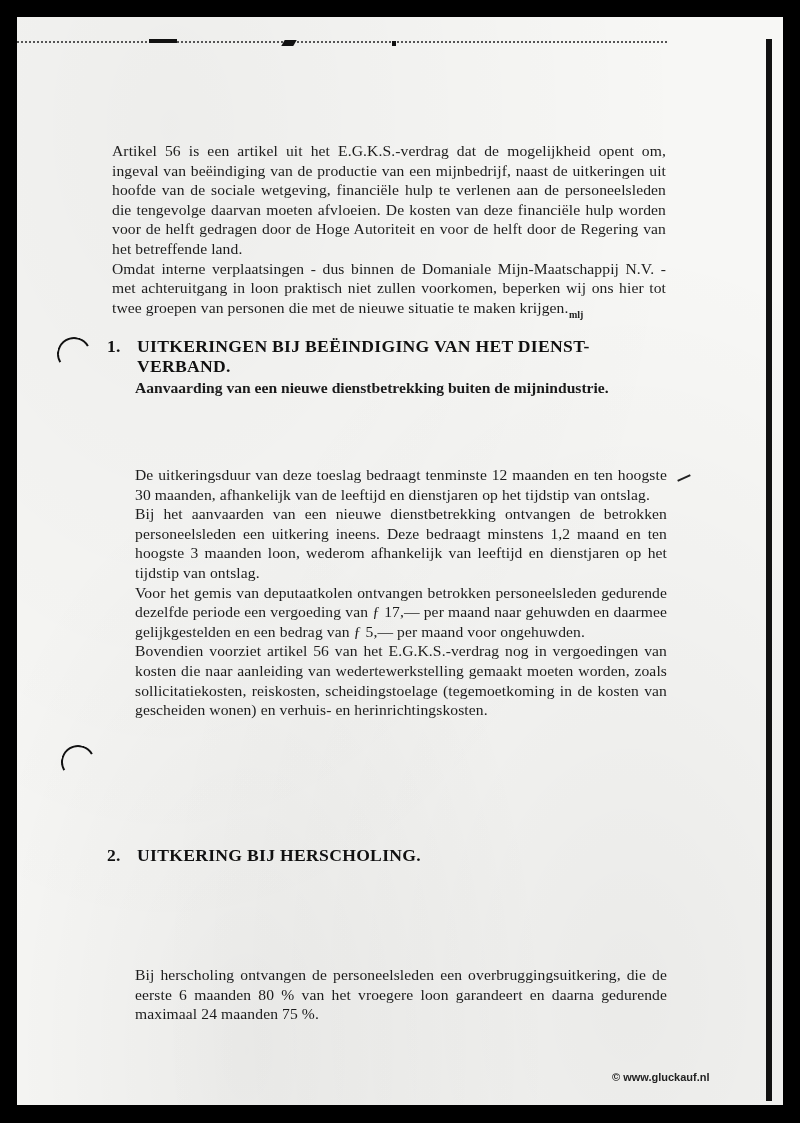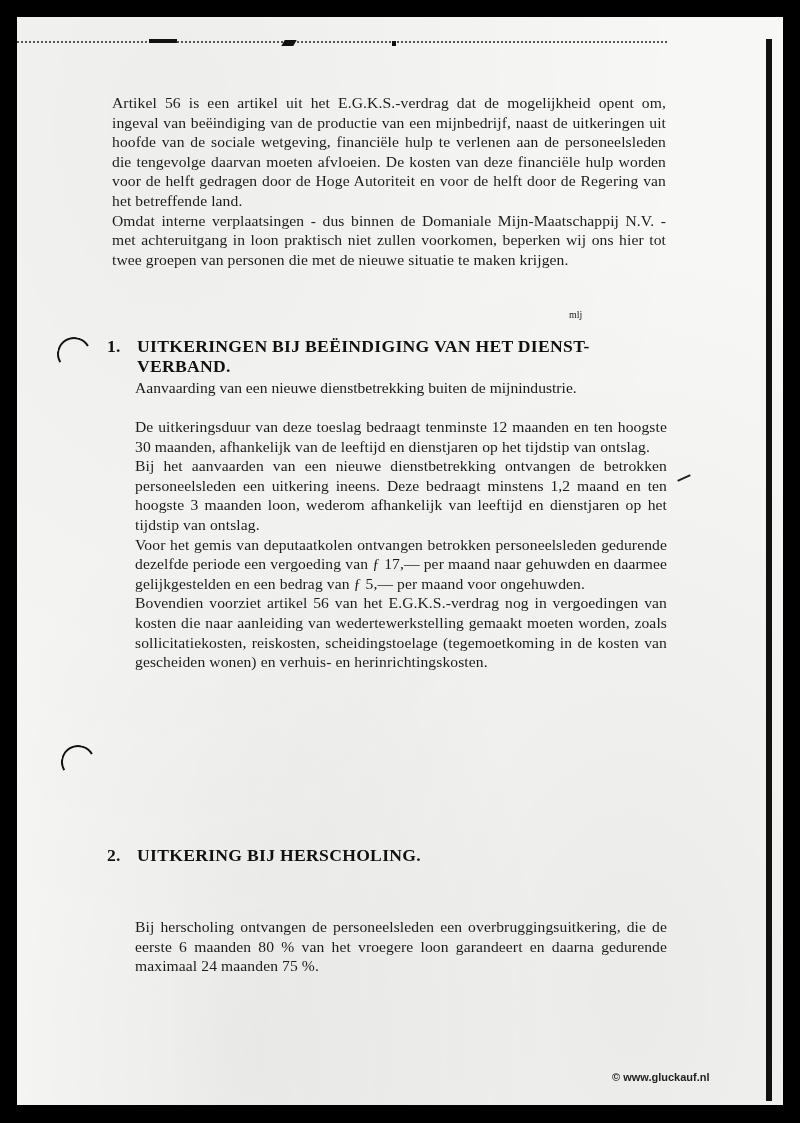--- a/index.html
+++ b/index.html
@@ -21,39 +21,40 @@
     }
     .tick { position: absolute; background: #111; }
     .rightbar {
       position: absolute; left: 749px; top: 22px; width: 6px; height: 1062px;
       background: #111;
     }
     .text {
       position: absolute; color: #1c1c1c; font-size: 15.6px; line-height: 19.6px;
       text-align: justify; text-align-last: left; letter-spacing: 0.1px;
       font-family: "Liberation Serif", "DejaVu Serif", serif;
+      margin-top: 48px;
     }
     .text p { margin: 0; }
     .intro { left: 95px; top: 76px; width: 554px; }
     .mlj {
-      position: absolute; left: 552px; top: 292px; font-size: 10px; font-weight: normal;
+      position: absolute; left: 552px; top: 292px; font-size: 10px; font-weight: bold;
       color: #222; font-family: "Liberation Serif", serif;
     }
     .heading {
       position: absolute; color: #111; font-weight: bold; font-size: 17.6px; line-height: 20px;
       font-family: "Liberation Serif", "DejaVu Serif", serif; letter-spacing: 0.3px;
     }
     .h1 { left: 90px; top: 319px; width: 570px; }
     .h1 .num { position: absolute; left: 0; top: 0; }
     .h1 .title { position: absolute; left: 30px; top: 0; width: 540px; }
     .h2 { left: 90px; top: 828px; width: 570px; }
     .h2 .num { position: absolute; left: 0; top: 0; }
     .h2 .title { position: absolute; left: 30px; top: 0; }
     .subhead {
-      position: absolute; left: 118px; top: 361px; width: 532px; font-weight: normal;
+      position: absolute; left: 118px; top: 361px; width: 532px; font-weight: bold;
       font-size: 15.6px; line-height: 19.6px; color: #1a1a1a; text-align: justify; text-align-last: left;
       font-family: "Liberation Serif", "DejaVu Serif", serif;
     }
     .sec1 { left: 118px; top: 400px; width: 532px; }
     .sec2 { left: 118px; top: 900px; width: 532px; }
     .punch {
       position: absolute; width: 30px; height: 30px; border-radius: 50%;
       border: 2px solid transparent; border-top-color: #111; border-left-color: #111;
       transform: rotate(15deg);
     }

